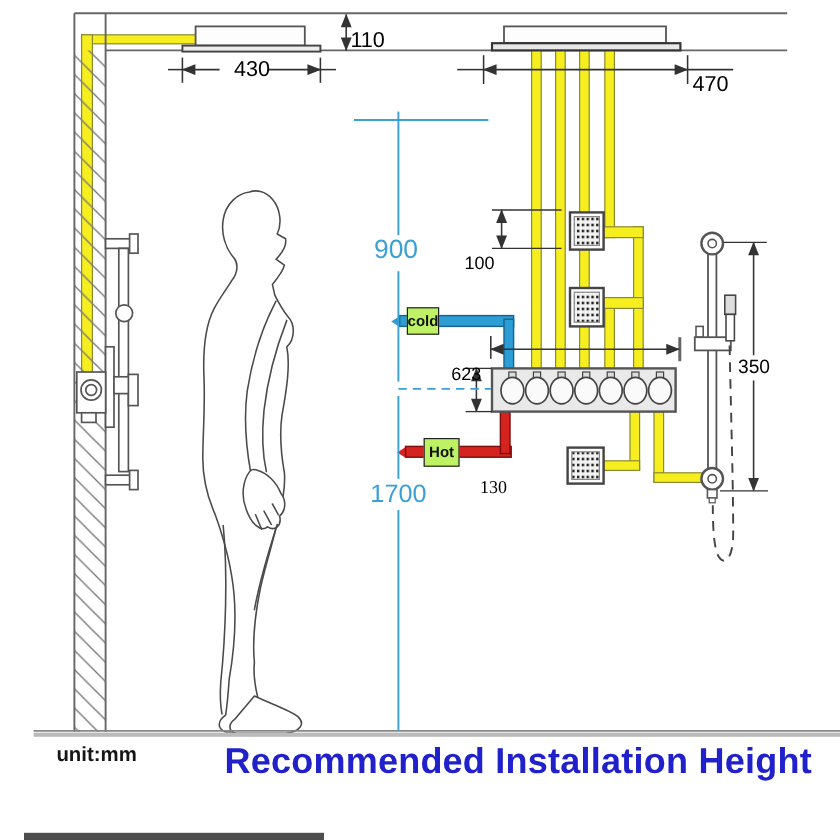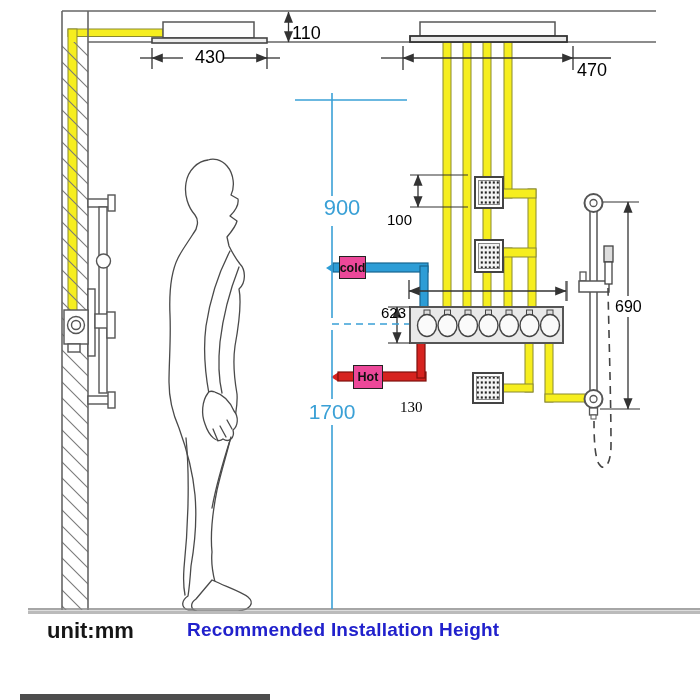--- a/index.html
+++ b/index.html
@@ -3,25 +3,25 @@
 <meta charset="utf-8">
 <style>
   html,body{margin:0;padding:0;background:#fff;}
   #canvas{position:relative;width:700px;height:700px;background:#fff;overflow:hidden;
           font-family:"Liberation Sans",sans-serif;}
   #diagram{position:absolute;left:0;top:0;}
   .lbl{position:absolute;color:#000000;white-space:nowrap;line-height:1;}
   .dim{font-size:18px;}
   .dim-s{font-size:15px;margin-top:28px;}
   .accent{color:#3aa0d6;font-size:22px;text-align:center;}
-  .supply-box{position:absolute;background:#ec4899;border:1.6px solid #222;display:flex;
+  .supply-box{position:absolute;background:#bef264;border:1.6px solid #222;display:flex;
               align-items:center;justify-content:center;font-size:12.5px;font-weight:bold;color:#111;}
   #l690{background:#fff;padding:0 2px;font-size:16px;}
-  #unit-note{font-size:22px;font-weight:bold;color:#161616;}
-  #main-title{font-size:19px;font-weight:bold;color:#2121cc;letter-spacing:0.2px;}
+  #unit-note{font-size:17px;font-weight:bold;color:#161616;}
+  #main-title{font-size:30px;font-weight:bold;color:#2121cc;letter-spacing:0.2px;}
 </style>
 </head>
 <body>
 
 <div id="canvas">
 
 <svg id="diagram" width="700" height="700" viewBox="0 0 700 700">
   <defs>
     <marker id="ah" viewBox="0 0 10 8" refX="9.5" refY="4" markerWidth="9" markerHeight="7" orient="auto-start-reverse">
           <path d="M0,0 L10,4 L0,8 z" fill="#333"></path>
@@ -247,24 +247,24 @@
       <line x1="332" y1="425" x2="332" y2="609"></line>
       <line x1="332" y1="324" x2="409" y2="324" stroke-dasharray="7 5" stroke-width="1.4"></line>
     </g>
   </g>
 </svg>
 
 <div class="lbl dim" id="l430" style="left:181px;top:48px;width:44px;text-align:right;">430</div>
 <div class="lbl dim" id="l710" style="left:577px;top:61px;">470</div>
 <div class="lbl dim" id="l110" style="left:292px;top:24px;">110</div>
 <div class="lbl dim-s" id="l100" style="left:387px;top:184px;">100</div>
-<div class="lbl dim-s" id="l623" style="left:376px;top:277px;width:30px;text-align:right;">623</div>
+<div class="lbl dim-s" id="l623" style="left:376px;top:277px;width:30px;">623</div>
 <div class="lbl dim-s" id="l130" style="left:400px;top:372px;font-family:Liberation Serif, serif;">130</div>
-<div class="lbl" id="l690" style="left:613px;top:299px;">690</div>
-<div class="lbl accent" id="l900" style="left:320px;top:197px;width:44px;">900</div>
+<div class="lbl" id="l690" style="left:613px;top:299px;">350</div>
+<div class="lbl accent" id="l900" style="left:308px;top:197px;width:44px;">900</div>
 <div class="lbl accent" id="l1100" style="left:306px;top:401px;width:52px;font-size:21px;">1700</div>
 
 <div class="supply-box" style="left:339px;top:256px;width:25px;height:21px;">cold</div>
 <div class="supply-box" style="left:353px;top:365px;width:28px;height:22px;">Hot</div>
 
 <div class="lbl" id="unit-note" style="left:47px;top:620px;">unit:mm</div>
 <div class="lbl" id="main-title" style="left:187px;top:620px;">Recommended Installation Height</div>
 
 </div>
 

